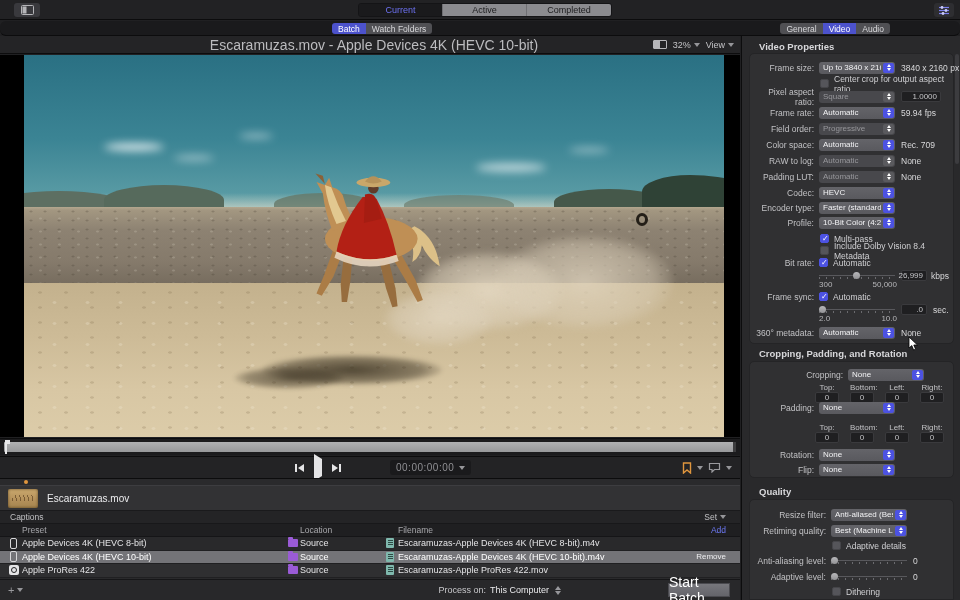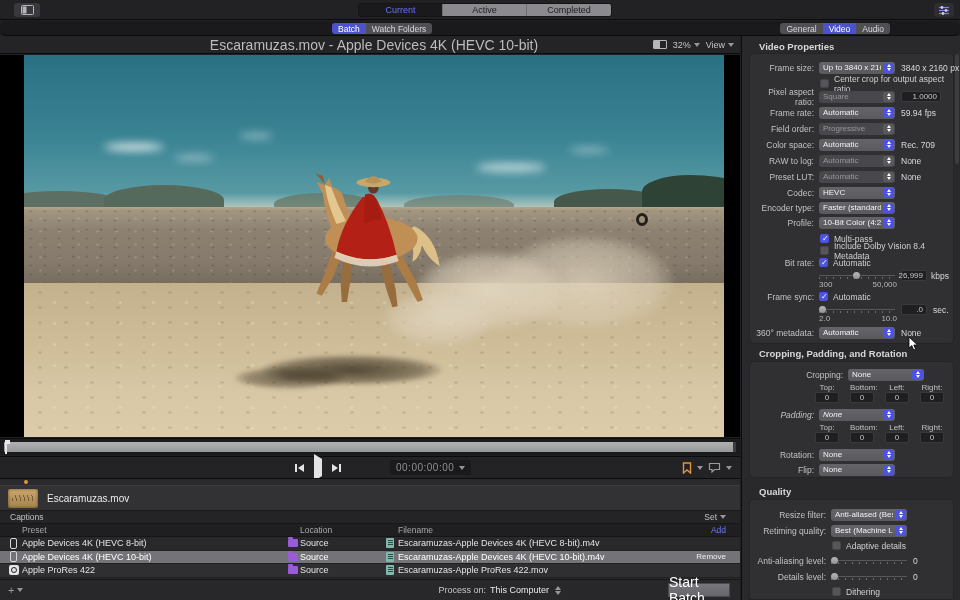--- a/index.html
+++ b/index.html
@@ -406,21 +406,21 @@
         <span class="dd dis">
             <span class="dd-t">Automatic</span>
             <span class="dd-cap">
               <span class="u"></span>
               <span class="d"></span>
             </span>
           </span>
         <span class="info">None</span>
       </div>
       <div class="irow" style="top:116px;">
-        <span class="lbl">Preset LUT:</span>
+        <span class="lbl">Padding LUT:</span>
         <span class="dd dis">
             <span class="dd-t">Automatic</span>
             <span class="dd-cap">
               <span class="u"></span>
               <span class="d"></span>
             </span>
           </span>
         <span class="info">None</span>
       </div>
       <div class="irow" style="top:132px;">
@@ -529,21 +529,21 @@
           <span>Bottom:</span>
           <span>Left:</span>
           <span>Right:</span>
       </div>
       <div class="edge-flds" style="top:30px;">
         <span class="nfield ctr">0</span>
         <span class="nfield ctr">0</span>
         <span class="nfield ctr">0</span>
         <span class="nfield ctr">0</span>
       </div>
-      <div class="irow" style="top:46px;font-style:italic;">
+      <div class="irow" style="top:39px;">
         <span class="lbl">Padding:</span>
         <span class="dd">
             <span class="dd-t">None</span>
             <span class="dd-cap">
               <span class="u"></span>
               <span class="d"></span>
             </span>
           </span>
       </div>
       <div class="edge-lbls" style="top:61px;">
@@ -609,21 +609,21 @@
       <div class="irow" style="top:54px;">
         <span class="lbl wide">Anti-aliasing level:</span>
         <span class="slider">
             <span class="trk"></span>
             <span class="tks"></span>
             <span class="th" style="left:0px;"></span>
           </span>
         <span class="info">0</span>
       </div>
       <div class="irow" style="top:70px;">
-        <span class="lbl wide">Details level:</span>
+        <span class="lbl wide">Adaptive level:</span>
         <span class="slider">
             <span class="trk"></span>
             <span class="tks"></span>
             <span class="th" style="left:0px;"></span>
           </span>
         <span class="info">0</span>
       </div>
       <div class="irow" style="top:85px; padding-left:82px;">
         <span class="chk"></span>
         <span class="chk-lbl">Dithering</span>

